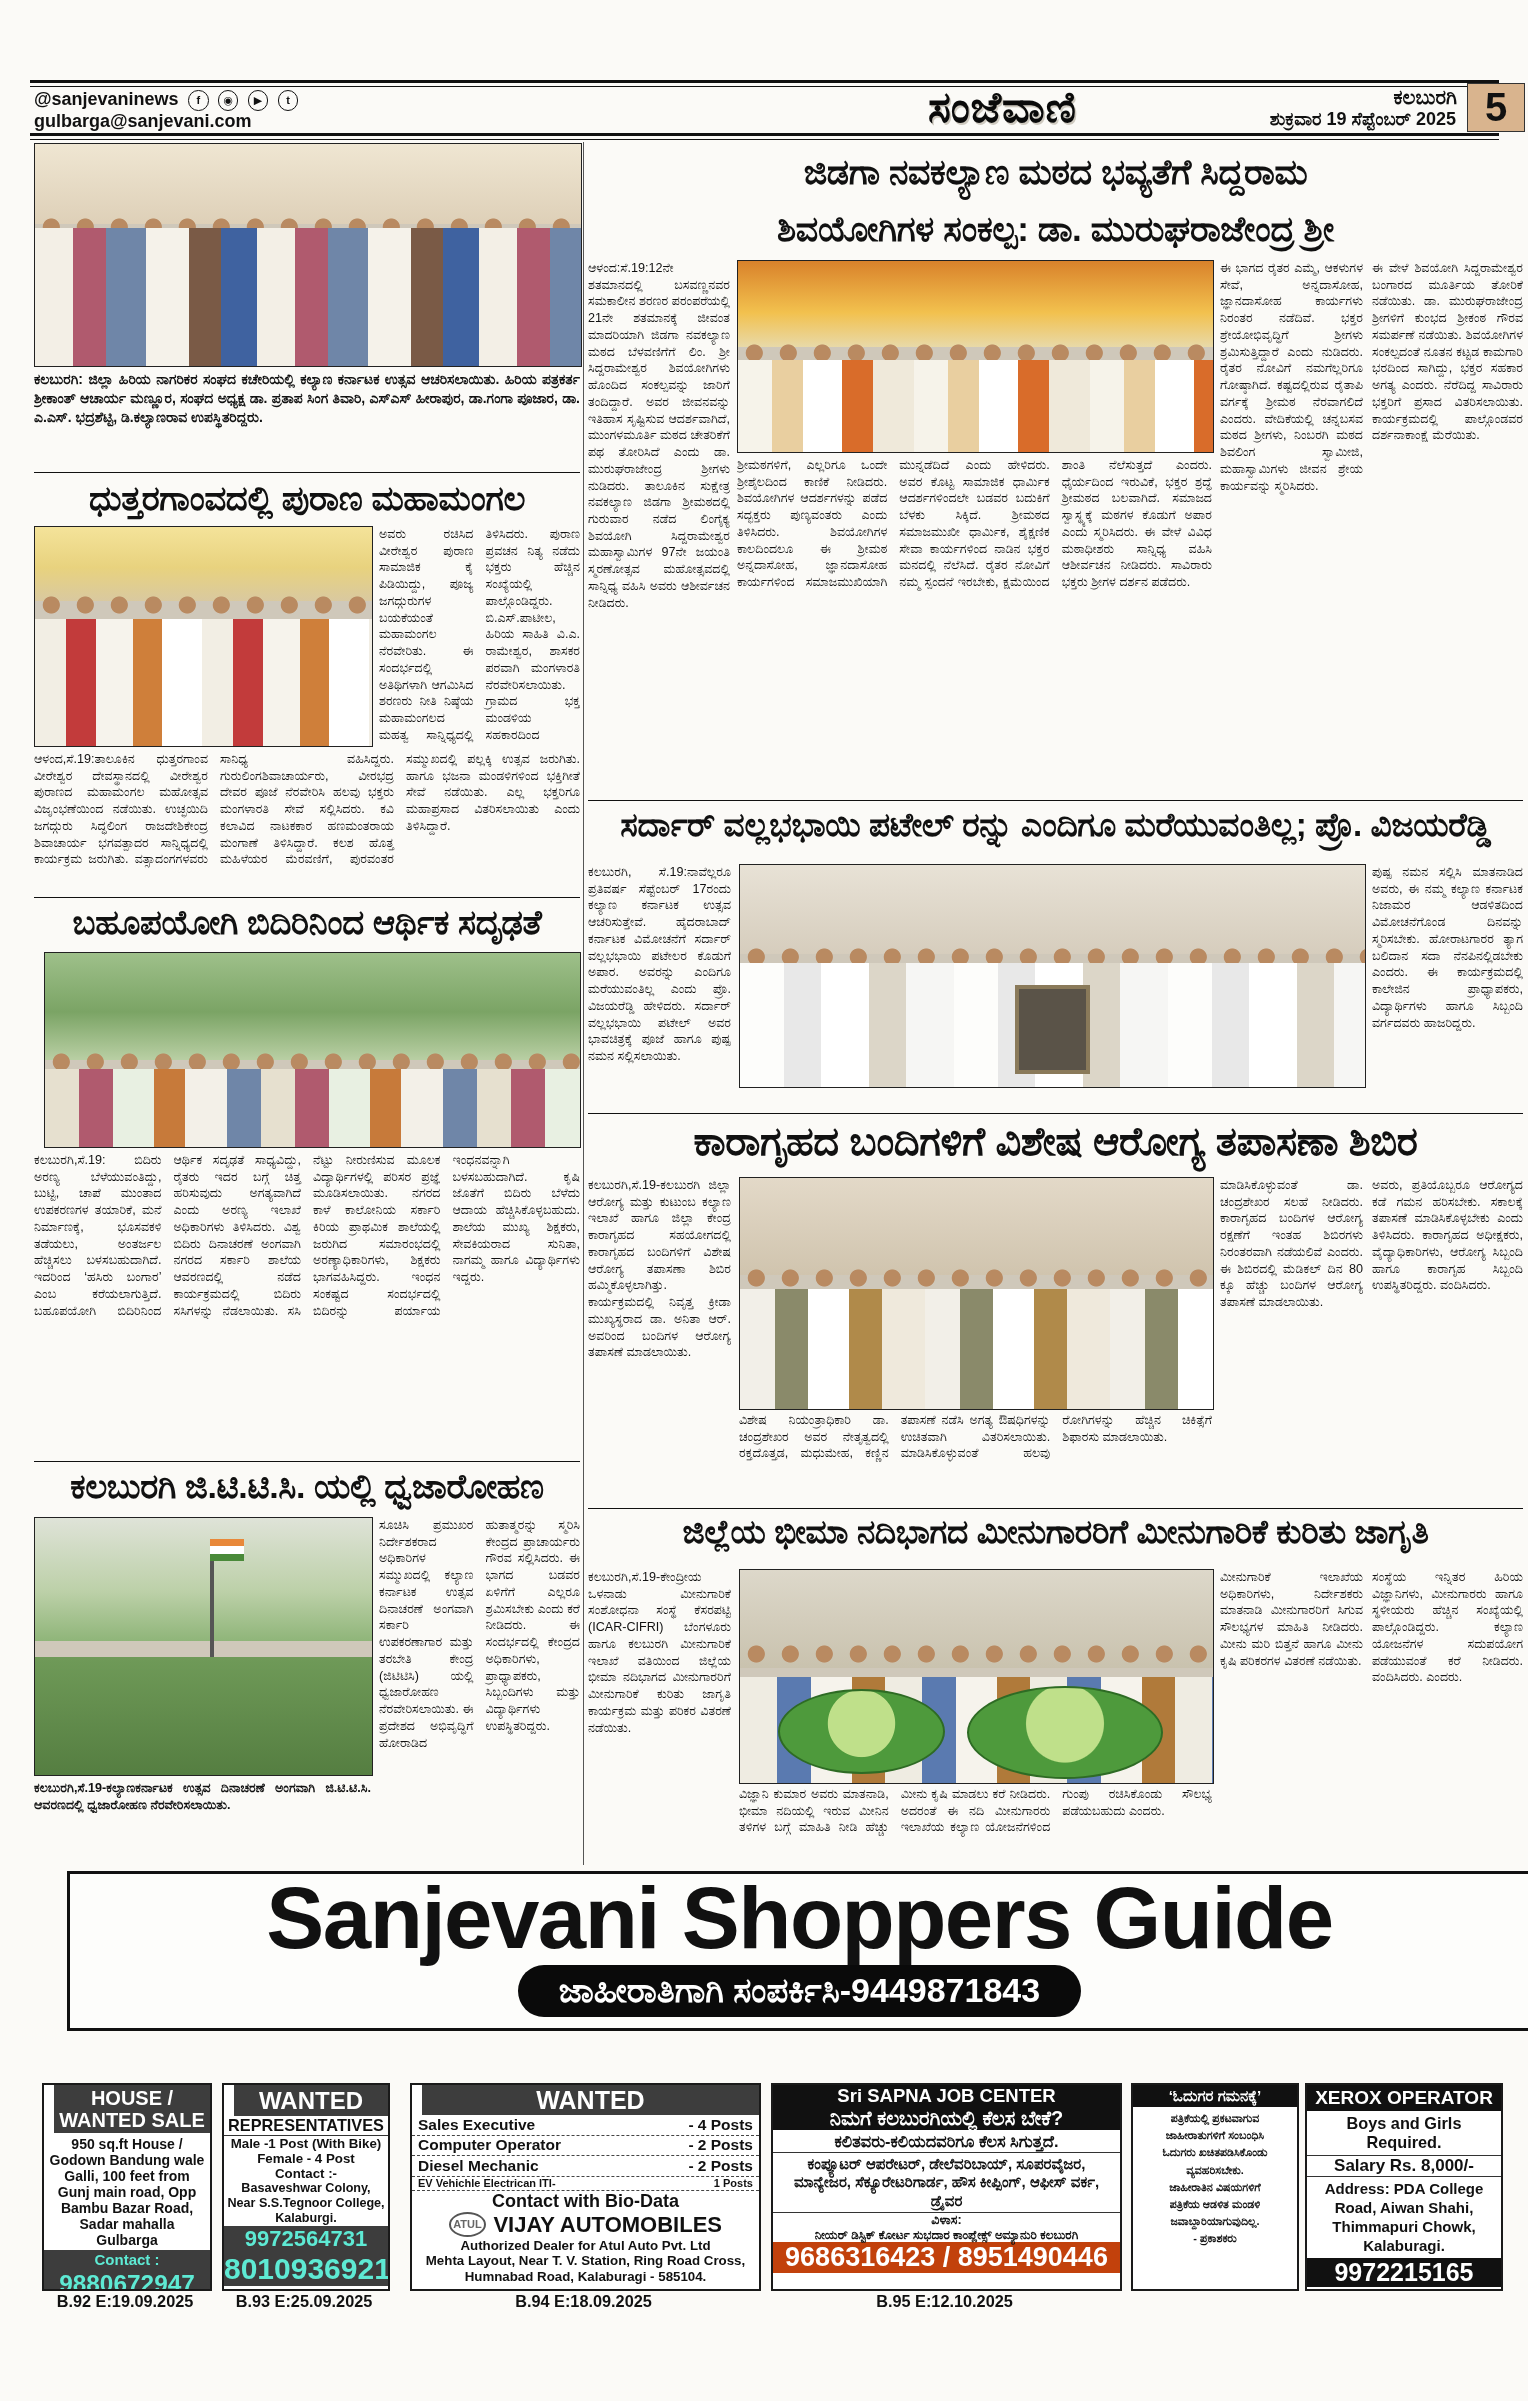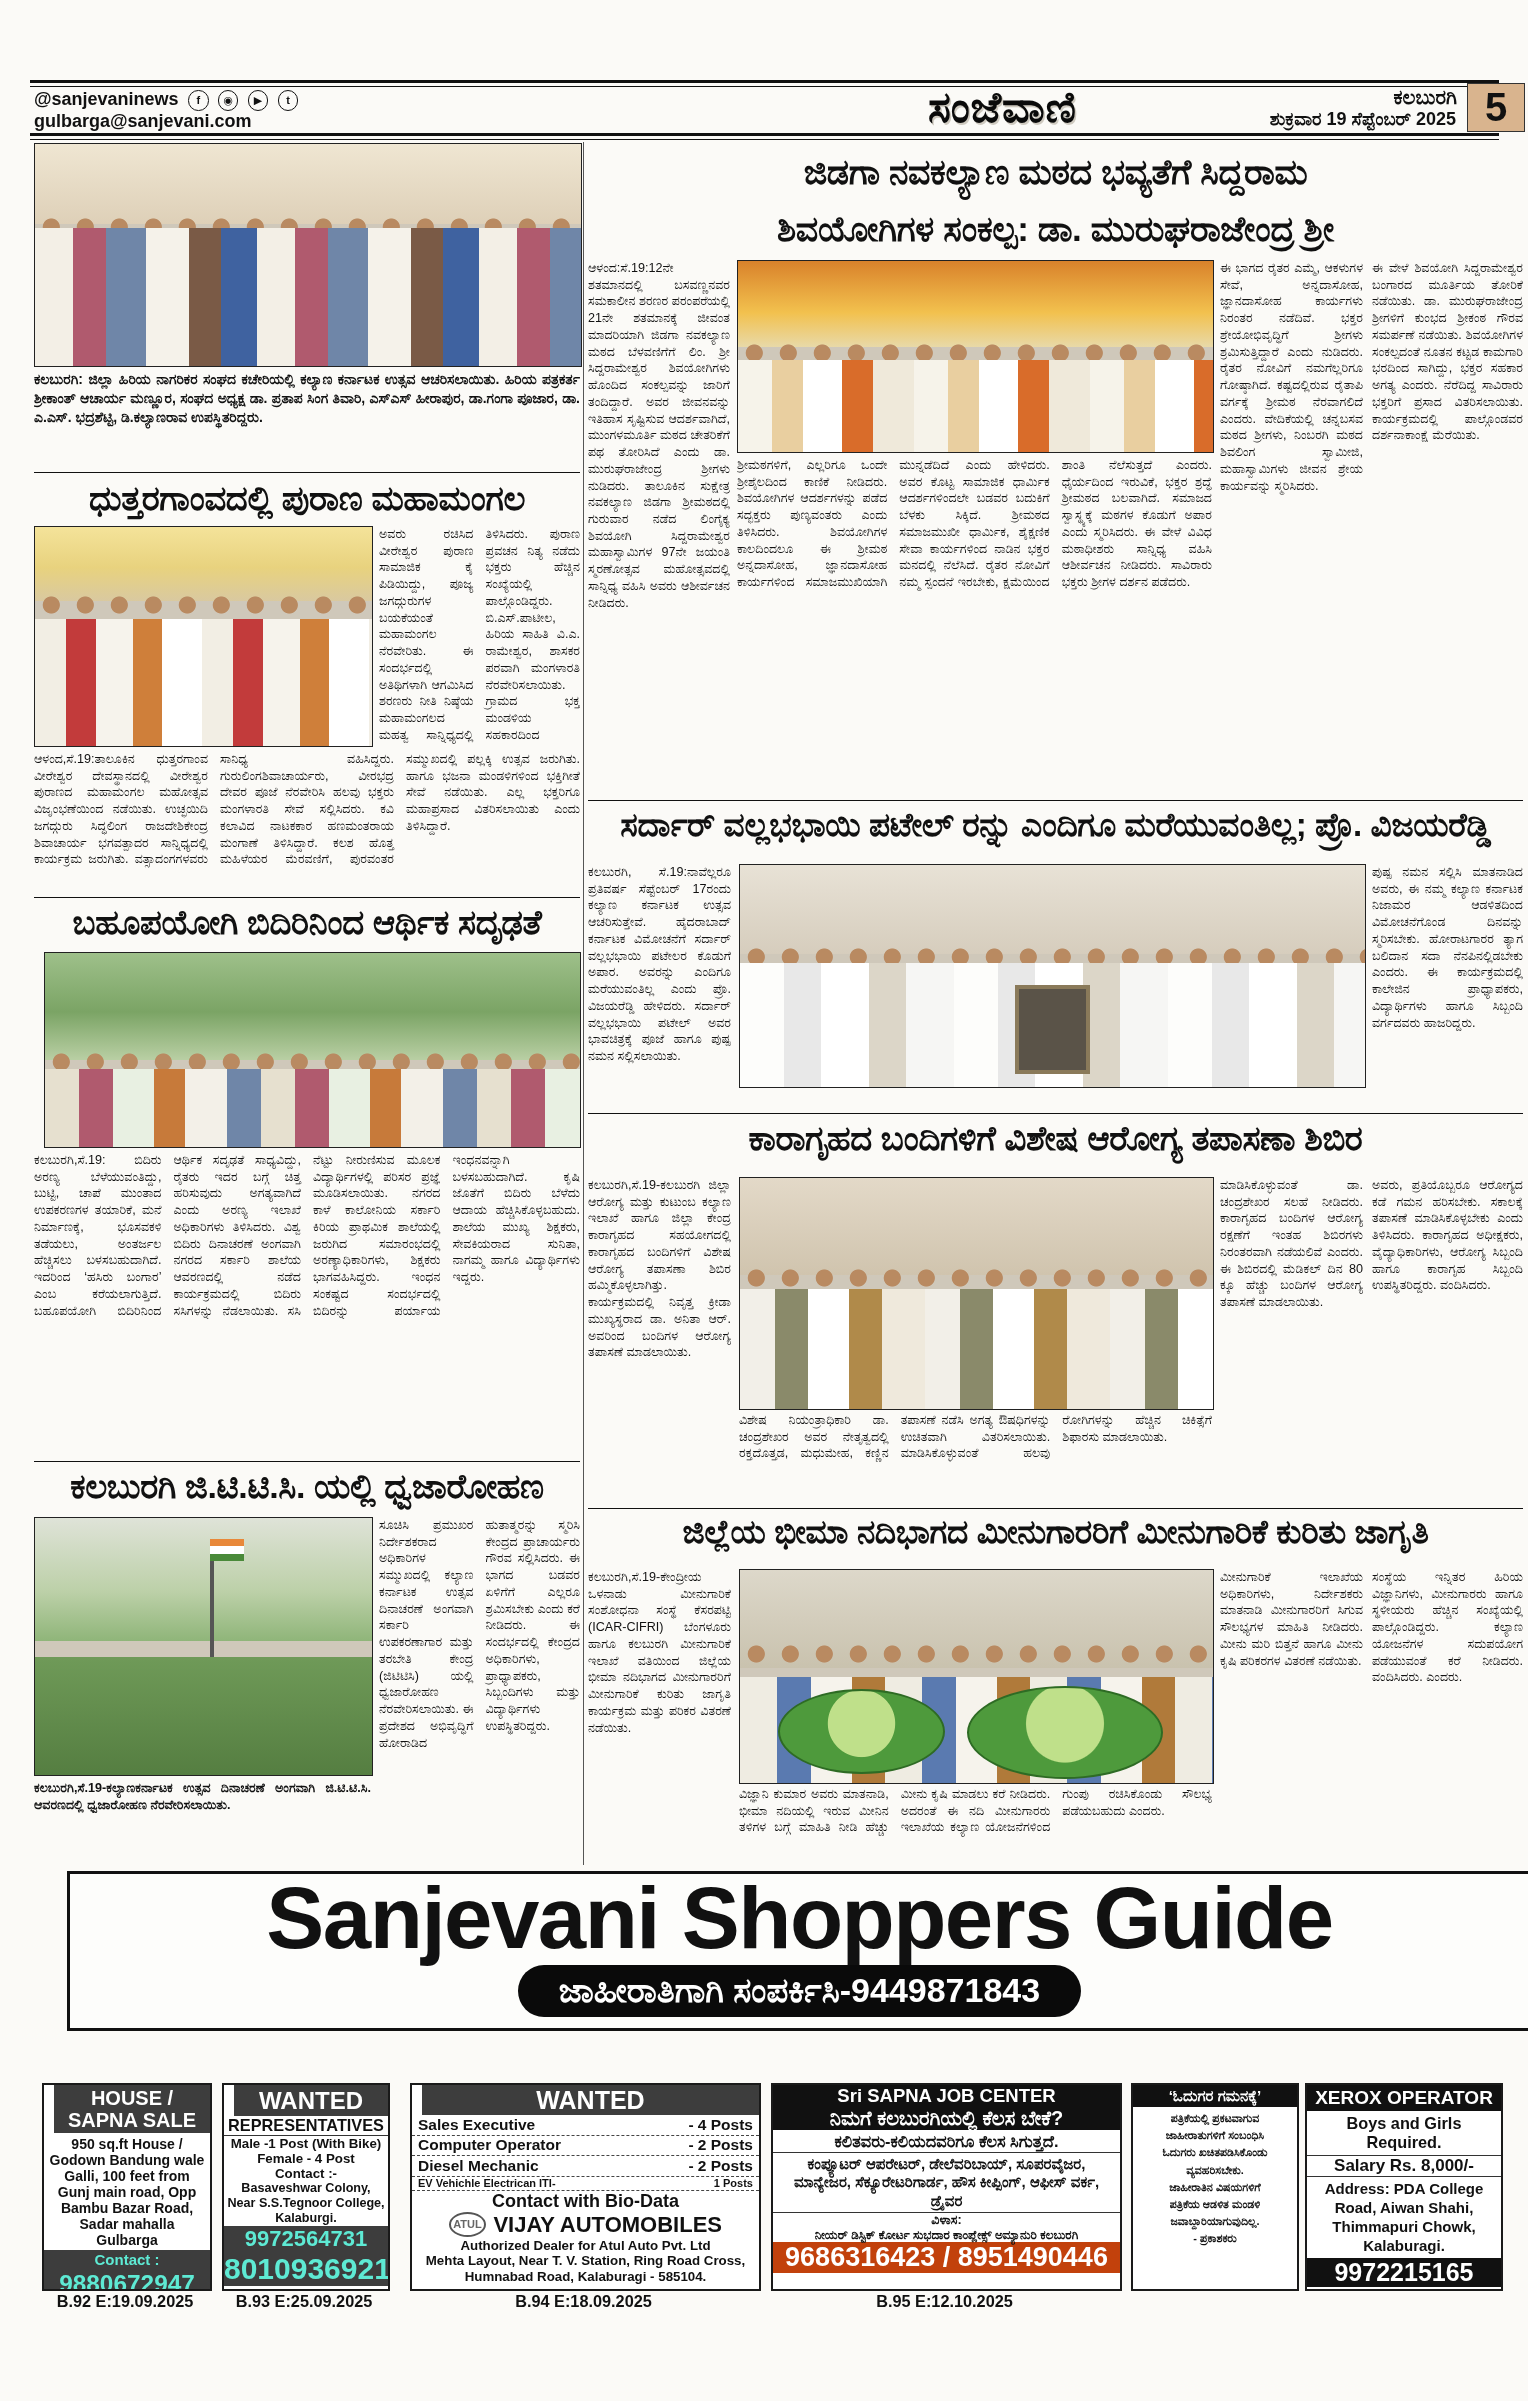--- a/index.html
+++ b/index.html
@@ -150,21 +150,21 @@
   <div class="abs body-txt" style="left:588px;top:864px;width:143px;height:244px;">ಕಲಬುರಗಿ, ಸೆ.19:ನಾವೆಲ್ಲರೂ ಪ್ರತಿವರ್ಷ ಸೆಪ್ಟೆಂಬರ್ 17ರಂದು ಕಲ್ಯಾಣ ಕರ್ನಾಟಕ ಉತ್ಸವ ಆಚರಿಸುತ್ತೇವೆ. ಹೈದರಾಬಾದ್ ಕರ್ನಾಟಕ ವಿಮೋಚನೆಗೆ ಸರ್ದಾರ್ ವಲ್ಲಭಭಾಯಿ ಪಟೇಲರ ಕೊಡುಗೆ ಅಪಾರ. ಅವರನ್ನು ಎಂದಿಗೂ ಮರೆಯುವಂತಿಲ್ಲ ಎಂದು ಪ್ರೊ. ವಿಜಯರೆಡ್ಡಿ ಹೇಳಿದರು. ಸರ್ದಾರ್ ವಲ್ಲಭಭಾಯಿ ಪಟೇಲ್ ಅವರ ಭಾವಚಿತ್ರಕ್ಕೆ ಪೂಜೆ ಹಾಗೂ ಪುಷ್ಪ ನಮನ ಸಲ್ಲಿಸಲಾಯಿತು.</div>
   <div id="ph-sardar" class="abs photo" style="left:739px;top:864px;width:625px;height:222px;">
     <div class="ph-top"></div>
     <div class="ph-heads" style="top:36%;"></div>
     <div class="ph-crowd"></div>
     <div class="portrait"></div>
   </div>
   <div class="abs body-txt" style="left:1372px;top:864px;width:151px;height:244px;">ಪುಷ್ಪ ನಮನ ಸಲ್ಲಿಸಿ ಮಾತನಾಡಿದ ಅವರು, ಈ ನಮ್ಮ ಕಲ್ಯಾಣ ಕರ್ನಾಟಕ ನಿಜಾಮರ ಆಡಳಿತದಿಂದ ವಿಮೋಚನೆಗೊಂಡ ದಿನವನ್ನು ಸ್ಮರಿಸಬೇಕು. ಹೋರಾಟಗಾರರ ತ್ಯಾಗ ಬಲಿದಾನ ಸದಾ ನೆನಪಿನಲ್ಲಿಡಬೇಕು ಎಂದರು. ಈ ಕಾರ್ಯಕ್ರಮದಲ್ಲಿ ಕಾಲೇಜಿನ ಪ್ರಾಧ್ಯಾಪಕರು, ವಿದ್ಯಾರ್ಥಿಗಳು ಹಾಗೂ ಸಿಬ್ಬಂದಿ ವರ್ಗದವರು ಹಾಜರಿದ್ದರು.</div>
 
   <div class="abs rule-s" style="left:588px;top:1113px;width:935px;"></div>
-  <div class="abs headline" style="left:588px;top:1119px;width:935px;font-size:34px;">ಕಾರಾಗೃಹದ ಬಂದಿಗಳಿಗೆ ವಿಶೇಷ ಆರೋಗ್ಯ ತಪಾಸಣಾ ಶಿಬಿರ</div>
+  <div class="abs headline" style="left:588px;top:1119px;width:935px;font-size:40px;">ಕಾರಾಗೃಹದ ಬಂದಿಗಳಿಗೆ ವಿಶೇಷ ಆರೋಗ್ಯ ತಪಾಸಣಾ ಶಿಬಿರ</div>
   <div class="abs body-txt" style="left:588px;top:1177px;width:143px;height:327px;">ಕಲಬುರಗಿ,ಸೆ.19-ಕಲಬುರಗಿ ಜಿಲ್ಲಾ ಆರೋಗ್ಯ ಮತ್ತು ಕುಟುಂಬ ಕಲ್ಯಾಣ ಇಲಾಖೆ ಹಾಗೂ ಜಿಲ್ಲಾ ಕೇಂದ್ರ ಕಾರಾಗೃಹದ ಸಹಯೋಗದಲ್ಲಿ ಕಾರಾಗೃಹದ ಬಂದಿಗಳಿಗೆ ವಿಶೇಷ ಆರೋಗ್ಯ ತಪಾಸಣಾ ಶಿಬಿರ ಹಮ್ಮಿಕೊಳ್ಳಲಾಗಿತ್ತು. ಕಾರ್ಯಕ್ರಮದಲ್ಲಿ ನಿವೃತ್ತ ಕ್ರೀಡಾ ಮುಖ್ಯಸ್ಥರಾದ ಡಾ. ಅನಿತಾ ಆರ್. ಅವರಿಂದ ಬಂದಿಗಳ ಆರೋಗ್ಯ ತಪಾಸಣೆ ಮಾಡಲಾಯಿತು.</div>
   <div id="ph-prison" class="abs photo" style="left:739px;top:1177px;width:473px;height:231px;">
     <div class="ph-top"></div>
     <div class="ph-heads" style="top:38%;"></div>
     <div class="ph-crowd"></div>
   </div>
   <div class="abs body-txt cols3" style="left:739px;top:1412px;width:473px;height:92px;">ವಿಶೇಷ ನಿಯಂತ್ರಾಧಿಕಾರಿ ಡಾ. ಚಂದ್ರಶೇಖರ ಅವರ ನೇತೃತ್ವದಲ್ಲಿ ರಕ್ತದೊತ್ತಡ, ಮಧುಮೇಹ, ಕಣ್ಣಿನ ತಪಾಸಣೆ ನಡೆಸಿ ಅಗತ್ಯ ಔಷಧಿಗಳನ್ನು ಉಚಿತವಾಗಿ ವಿತರಿಸಲಾಯಿತು. ಮಾಡಿಸಿಕೊಳ್ಳುವಂತೆ ಹಲವು ರೋಗಿಗಳನ್ನು ಹೆಚ್ಚಿನ ಚಿಕಿತ್ಸೆಗೆ ಶಿಫಾರಸು ಮಾಡಲಾಯಿತು.</div>
   <div class="abs body-txt" style="left:1220px;top:1177px;width:143px;height:327px;">ಮಾಡಿಸಿಕೊಳ್ಳುವಂತೆ ಡಾ. ಚಂದ್ರಶೇಖರ ಸಲಹೆ ನೀಡಿದರು. ಕಾರಾಗೃಹದ ಬಂದಿಗಳ ಆರೋಗ್ಯ ರಕ್ಷಣೆಗೆ ಇಂತಹ ಶಿಬಿರಗಳು ನಿರಂತರವಾಗಿ ನಡೆಯಲಿವೆ ಎಂದರು. ಈ ಶಿಬಿರದಲ್ಲಿ ಮೆಡಿಕಲ್ ದಿನ 80 ಕ್ಕೂ ಹೆಚ್ಚು ಬಂದಿಗಳ ಆರೋಗ್ಯ ತಪಾಸಣೆ ಮಾಡಲಾಯಿತು.</div>
   <div class="abs body-txt" style="left:1372px;top:1177px;width:151px;height:327px;">ಅವರು, ಪ್ರತಿಯೊಬ್ಬರೂ ಆರೋಗ್ಯದ ಕಡೆ ಗಮನ ಹರಿಸಬೇಕು. ಸಕಾಲಕ್ಕೆ ತಪಾಸಣೆ ಮಾಡಿಸಿಕೊಳ್ಳಬೇಕು ಎಂದು ತಿಳಿಸಿದರು. ಕಾರಾಗೃಹದ ಅಧೀಕ್ಷಕರು, ವೈದ್ಯಾಧಿಕಾರಿಗಳು, ಆರೋಗ್ಯ ಸಿಬ್ಬಂದಿ ಹಾಗೂ ಕಾರಾಗೃಹ ಸಿಬ್ಬಂದಿ ಉಪಸ್ಥಿತರಿದ್ದರು. ವಂದಿಸಿದರು.</div>
 
@@ -183,21 +183,21 @@
   <div class="abs body-txt" style="left:1372px;top:1569px;width:151px;height:290px;">ಸಂಸ್ಥೆಯ ಇನ್ನಿತರ ಹಿರಿಯ ವಿಜ್ಞಾನಿಗಳು, ಮೀನುಗಾರರು ಹಾಗೂ ಸ್ಥಳೀಯರು ಹೆಚ್ಚಿನ ಸಂಖ್ಯೆಯಲ್ಲಿ ಪಾಲ್ಗೊಂಡಿದ್ದರು. ಕಲ್ಯಾಣ ಯೋಜನೆಗಳ ಸದುಪಯೋಗ ಪಡೆಯುವಂತೆ ಕರೆ ನೀಡಿದರು. ವಂದಿಸಿದರು. ಎಂದರು.</div>
 
   <div id="banner" class="abs" style="left:34px;top:1871px;width:1459px;height:154px;margin-left:33px;">
     <div id="banner-title">Sanjevani Shoppers Guide</div>
     <div id="banner-pill">ಜಾಹೀರಾತಿಗಾಗಿ ಸಂಪರ್ಕಿಸಿ-9449871843</div>
   </div>
 
   <div class="ad abs" style="left:42px;top:2083px;width:166px;height:204px;">
     <div class="ad-head" style="font-size:20px;line-height:1.1;padding:2.2px 0;">
       <div>HOUSE /</div>
-      <div>SAPNA SALE</div>
+      <div>WANTED SALE</div>
     </div>
     <div class="kn-bold" style="font-size:14px;line-height:1.15;text-align:center;padding:2.2px 3px;">950 sq.ft House / Godown Bandung wale Galli, 100 feet from Gunj main road, Opp Bambu Bazar Road, Sadar mahalla Gulbarga</div>
     <div class="ad-dark" style="font-size:15px;padding:0.7px 0;">Contact :</div>
     <div class="ad-dark" style="font-size:24.4px;padding:1.5px 0;">9880672947</div>
   </div>
   <div class="ad-foot abs" style="left:42px;top:2292px;width:166px;">B.92 E:19.09.2025</div>
 
   <div class="ad abs" style="left:222px;top:2083px;width:164px;height:204px;">
     <div class="ad-head" style="font-size:24px;padding:1.5px 0;">WANTED</div>
     <div style="font-weight:bold;font-size:16.3px;text-align:center;border-bottom:1.5px solid #333;">REPRESENTATIVES</div>

